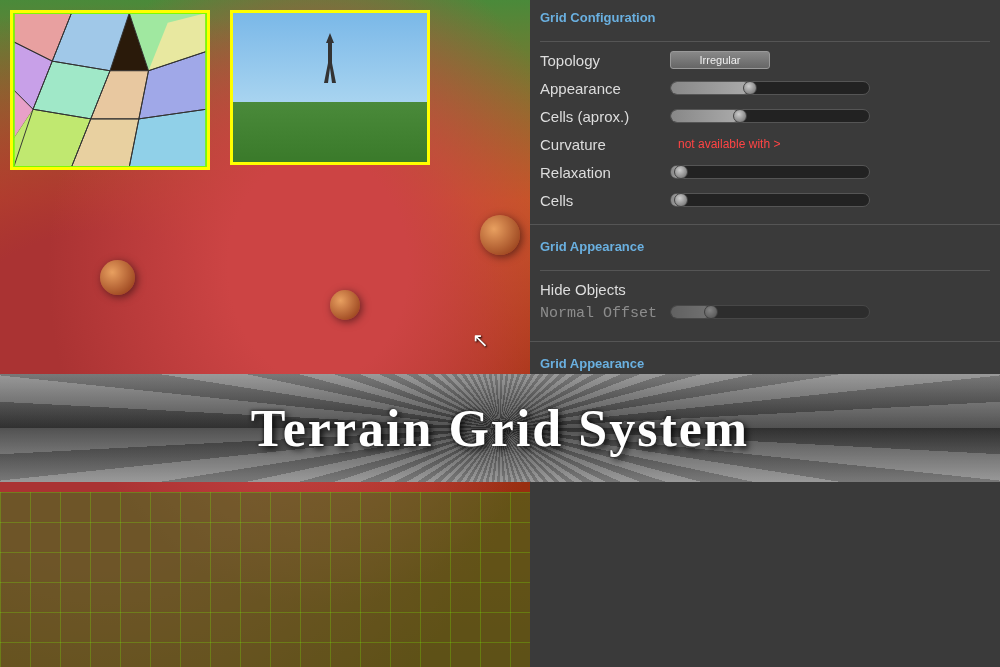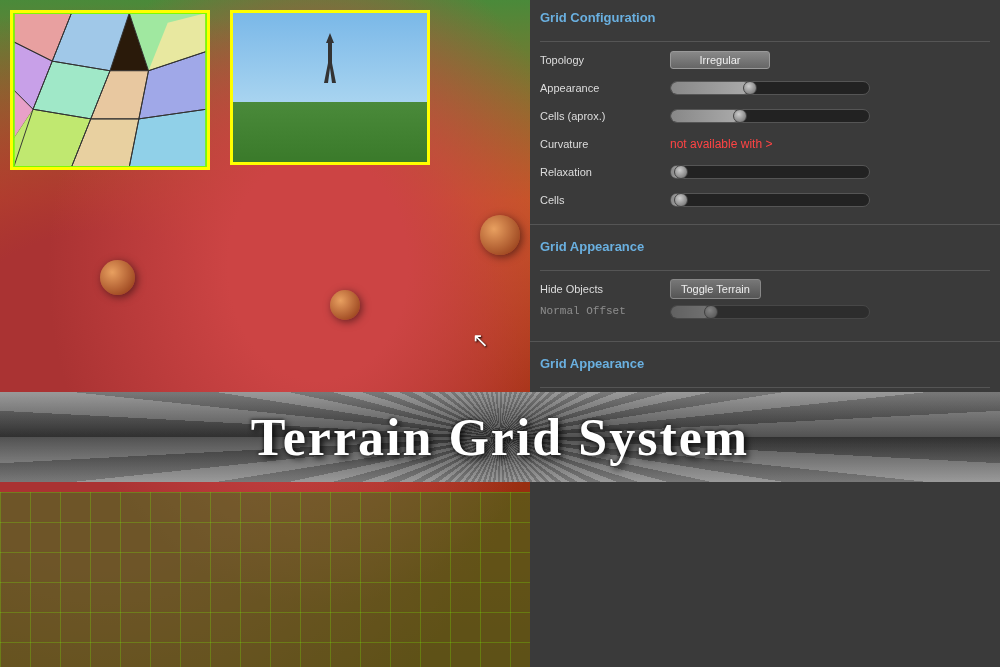--- a/index.html
+++ b/index.html
@@ -87,21 +87,21 @@
       background: radial-gradient(circle at 35% 35%, #e8a060, #8a3010);
       box-shadow: 2px 2px 8px rgba(0,0,0,0.5);
     }
 
     
     .banner {
       position: absolute;
       bottom: 185px;
       left: 0;
       width: 1000px;
-      height: 90px;
+      height: 108px;
       background: linear-gradient(180deg, #888 0%, #555 30%, #333 50%, #555 70%, #888 100%);
       display: flex;
       align-items: center;
       justify-content: center;
       overflow: hidden;
       z-index: 10;
     }
 
     .banner-rays {
       position: absolute;
@@ -147,21 +147,21 @@
 
     .prop-row {
       display: flex;
       align-items: center;
       height: 28px;
       padding: 2px 0;
     }
 
     .prop-label {
       color: #ddd;
-      font-size: 11px;
+      font-size: 15px;
       width: 130px;
       flex-shrink: 0;
     }
 
     .prop-control {
       flex: 1;
       display: flex;
       align-items: center;
     }
 
@@ -201,20 +201,21 @@
       width: 14px;
       height: 14px;
       background: radial-gradient(circle at 40% 35%, #ccc, #666);
       border-radius: 50%;
       border: 1px solid #444;
     }
 
     .not-available-text {
       color: #ff4444;
       font-size: 12px;
+      margin-left: 8px;
     }
 
     .value-display {
       color: #ddd;
       font-size: 11px;
       margin-left: 6px;
       width: 35px;
     }
 
     
@@ -418,23 +419,20 @@
     </div>
   </div>
 
   <div class="divider"></div>
 
   <div class="panel-section">
     <div class="section-header">Grid Appearance</div>
 
     <div class="prop-row">
       <span class="prop-label">Hide Objects</span>
-      <div class="prop-control">
-        <button class="toggle-btn">Toggle Terrain</button>
-      </div>
     </div>
 
     <div class="normal-offset-row">
       <span class="prop-label">Normal Offset</span>
       <div class="prop-control">
         <div class="slider-track" style="width:200px;">
           <div class="slider-fill" style="width:20%;"></div>
           <div class="slider-thumb" style="left:calc(20% - 7px);"></div>
         </div>
       </div>

